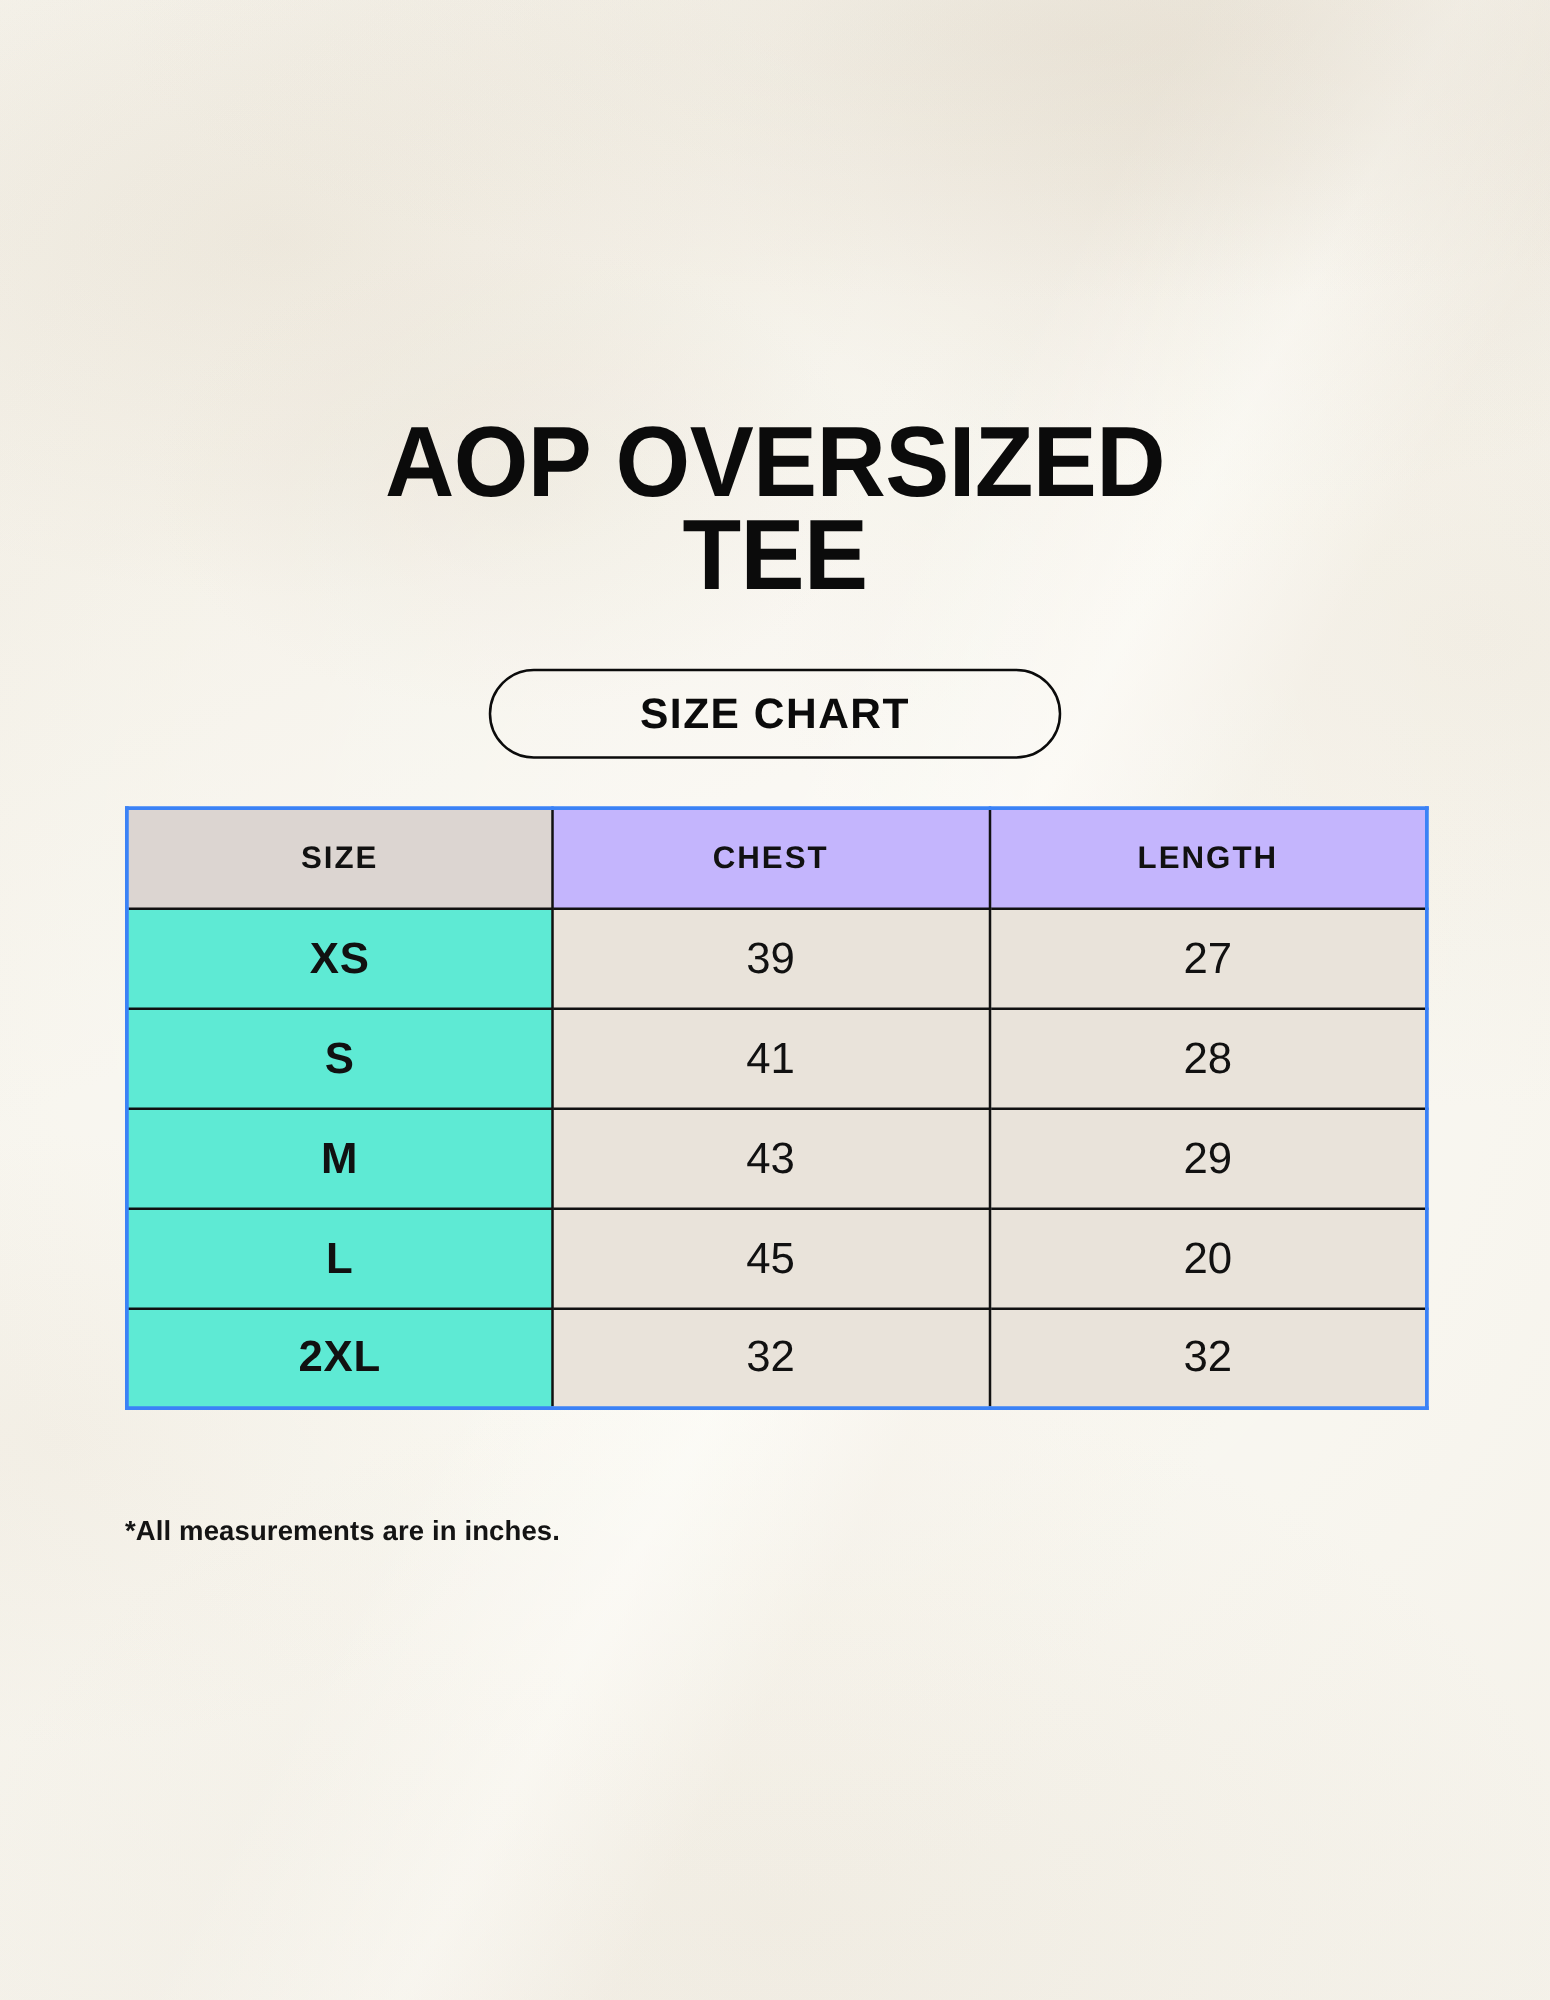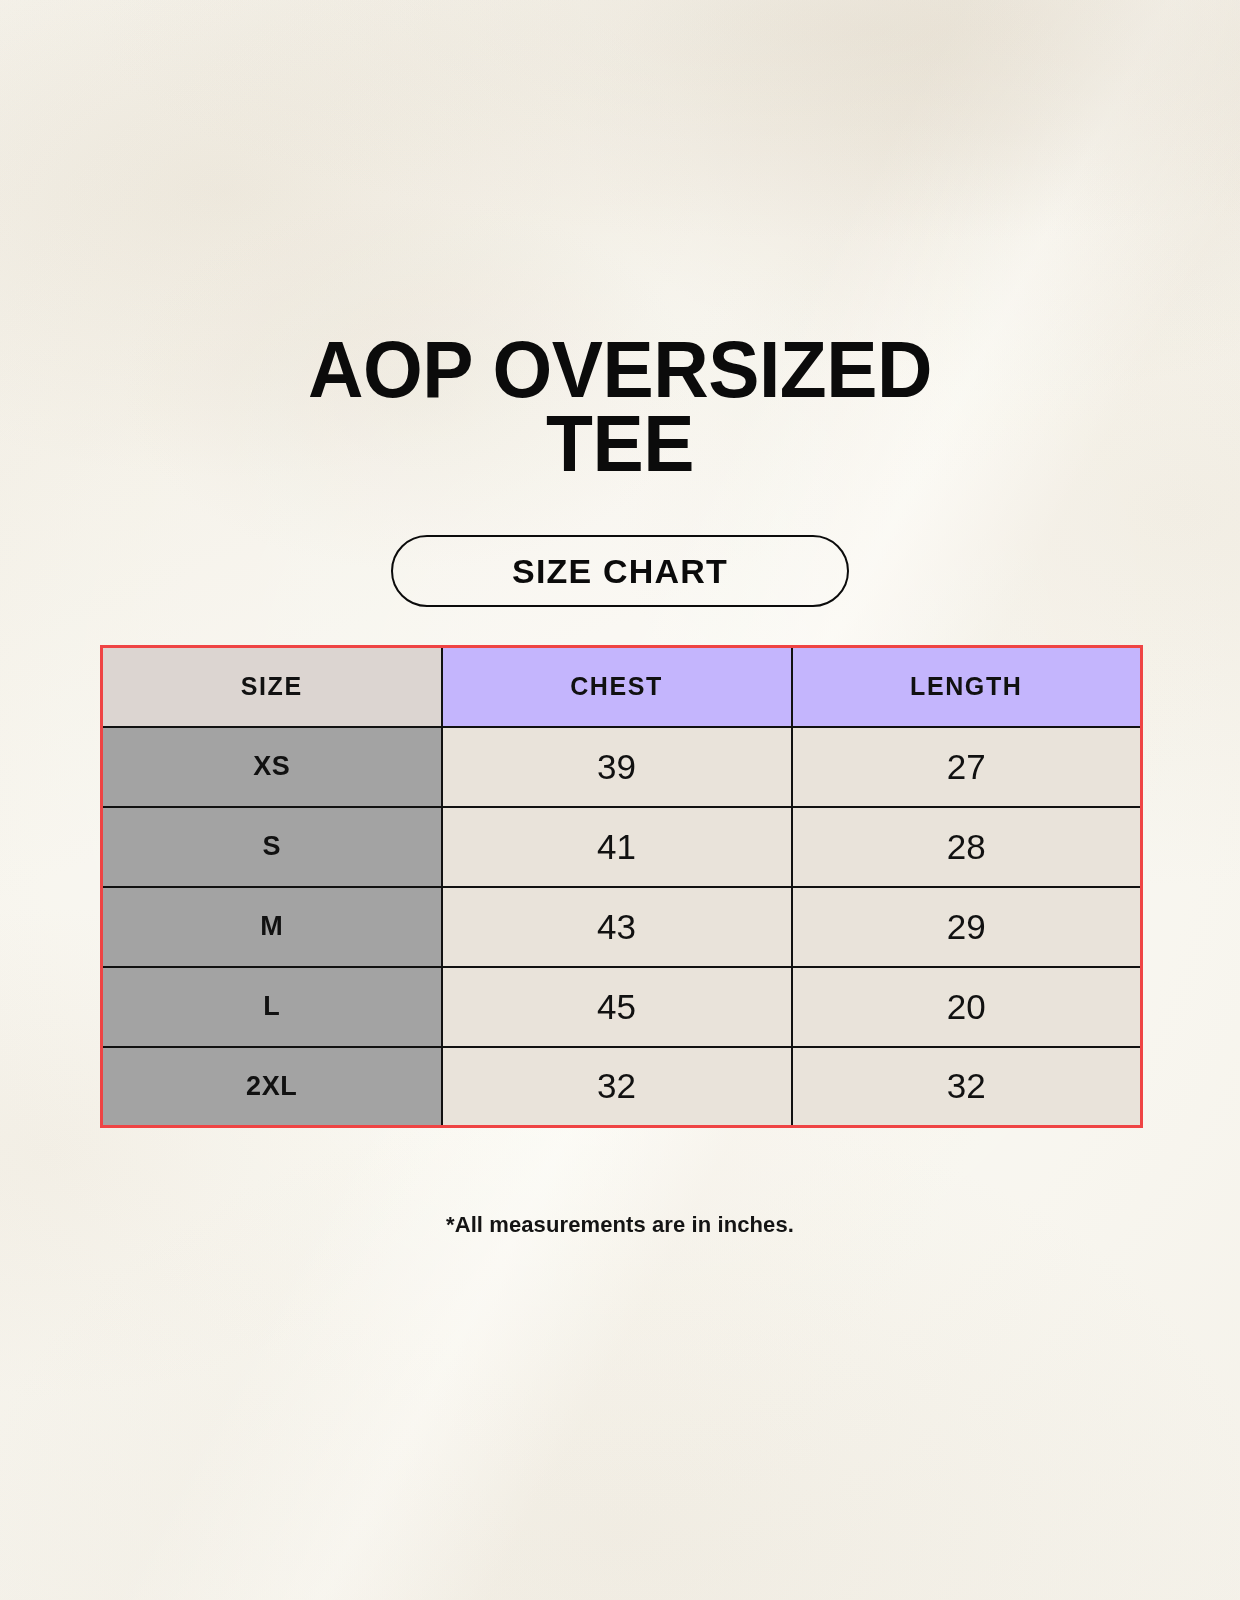--- a/index.html
+++ b/index.html
@@ -117,21 +117,21 @@
     position: absolute;
     left: 100px;
     top: 645px;
     width: 1040px;
   }
 
   table.size-table {
     width: 100%;
     border-collapse: collapse;
     table-layout: fixed;
-    border: 3px solid #ef4444;
+    border: 3px solid #3b82f6;
   }
   table.size-table col.col-size   { width: 340px; }
   table.size-table col.col-val    { width: 350px; }
 
   table.size-table th,
   table.size-table td {
     border: 2.5px solid #111111;
     text-align: center;
     vertical-align: middle;
     padding: 0;
@@ -142,37 +142,37 @@
     font-size: 25px;
     font-weight: 700;
     letter-spacing: 1.6px;
     color: #111111;
   }
   th.h-size { background: #dcd5d1; }
   th.h-val  { background: #c4b5fd; }
 
   tbody td { height: 80px; }
   td.c-size {
-    background: #a3a3a3;
-    font-size: 27px;
+    background: #5eead4;
+    font-size: 35px;
     font-weight: 700;
     letter-spacing: 0.6px;
   }
   td.c-val {
     background: #e9e3da;
     font-size: 35px;
     font-weight: 400;
   }
 
   .footnote {
     position: absolute;
     left: 100px;
     top: 1212px;
     width: 1040px;
-    text-align: center;
+    text-align: left;
     font-size: 22px;
     font-weight: 600;
     letter-spacing: 0.1px;
     color: #141414;
   }
 </style>
 </head>
 <body>
 
 <div class="bg-base"></div>

